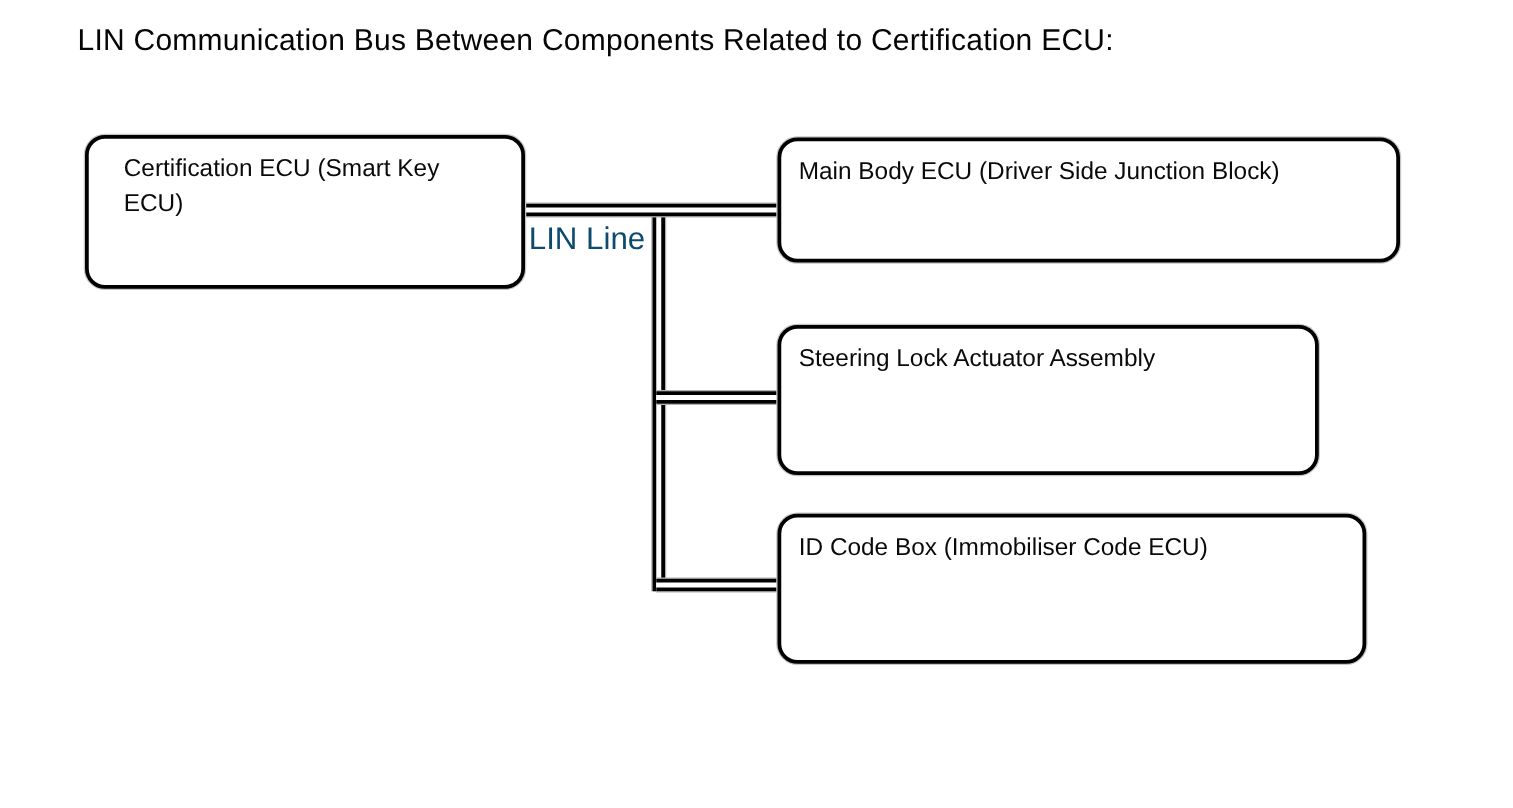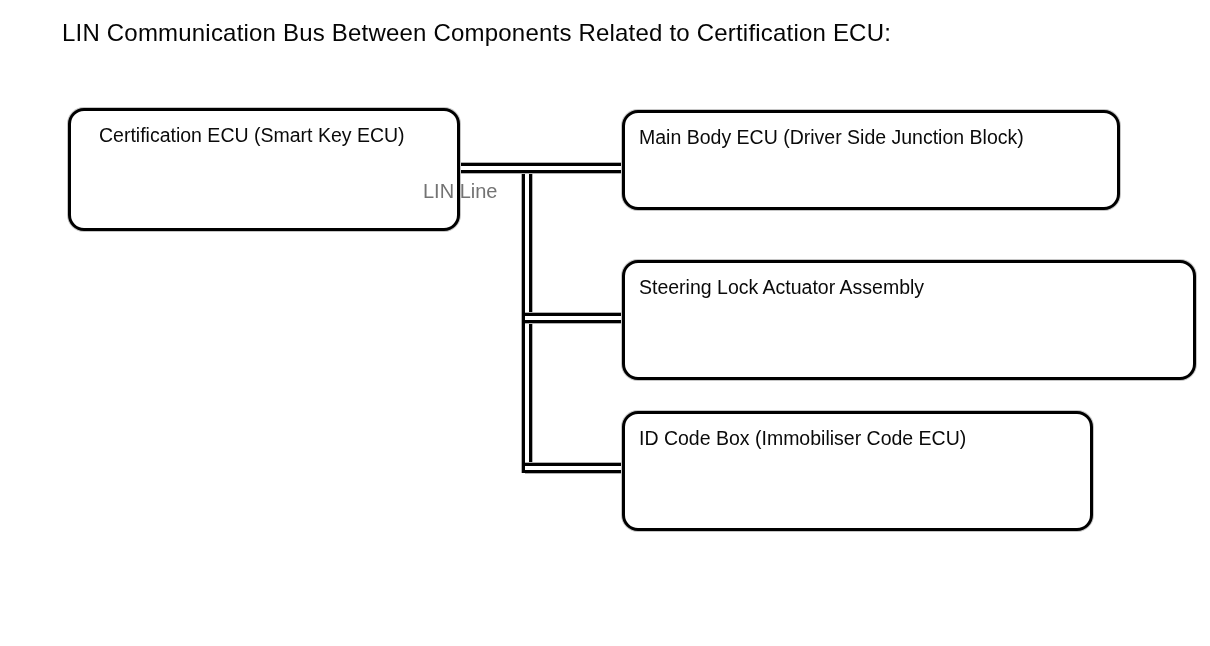--- a/index.html
+++ b/index.html
@@ -27,23 +27,23 @@
     border:3px solid #000000;
     border-radius:16px;
     box-shadow:0 0 0 1px #c6c6c6;
     box-sizing:border-box;
     font-size:19.5px;
     line-height:28px;
     color:#0a0a0a;
     padding:10px 18px 10px 14px;
     z-index:3;
   }
-  .node-left{left:68px;top:108px;width:392px;height:123px;padding-left:28px;}
+  .node-left{left:68px;top:108px;width:352px;height:123px;padding-left:28px;}
   .node-main{left:622px;top:110px;width:498px;height:100px;}
-  .node-steer{left:622px;top:260px;width:574px;height:120px;}
+  .node-steer{left:622px;top:260px;width:433px;height:120px;}
   .node-id{left:622px;top:411px;width:471px;height:120px;}
 
   
   .tube-h{
     position:absolute;
     height:4px;
     background:#ffffff;
     border-top:3px solid #000;
     border-bottom:3px solid #000;
     box-shadow:0 1px 0 #b0b0b0, 0 -1px 0 #b0b0b0;
@@ -58,23 +58,23 @@
     z-index:1;
   }
   .tube-top   {left:416px;top:163px;width:210px;z-index:2;}
   .tube-vbus  {left:522px;top:165px;height:308px;}
   .tube-steer {left:525px;top:313px;width:101px;z-index:2;}
   .tube-id    {left:525px;top:463px;width:101px;z-index:2;}
 
   .bus-label{
     position:absolute;
     left:423px;top:179px;
-    font-size:20px;
+    font-size:25px;
     line-height:24px;
-    color:#737373;
+    color:#0c4a6e;
     white-space:nowrap;
     z-index:4;
   }
 </style>
 </head>
 <body>
 
 <div class="title">LIN Communication Bus Between Components Related to Certification ECU:</div>
 
 <div class="tube-v tube-vbus"></div>

